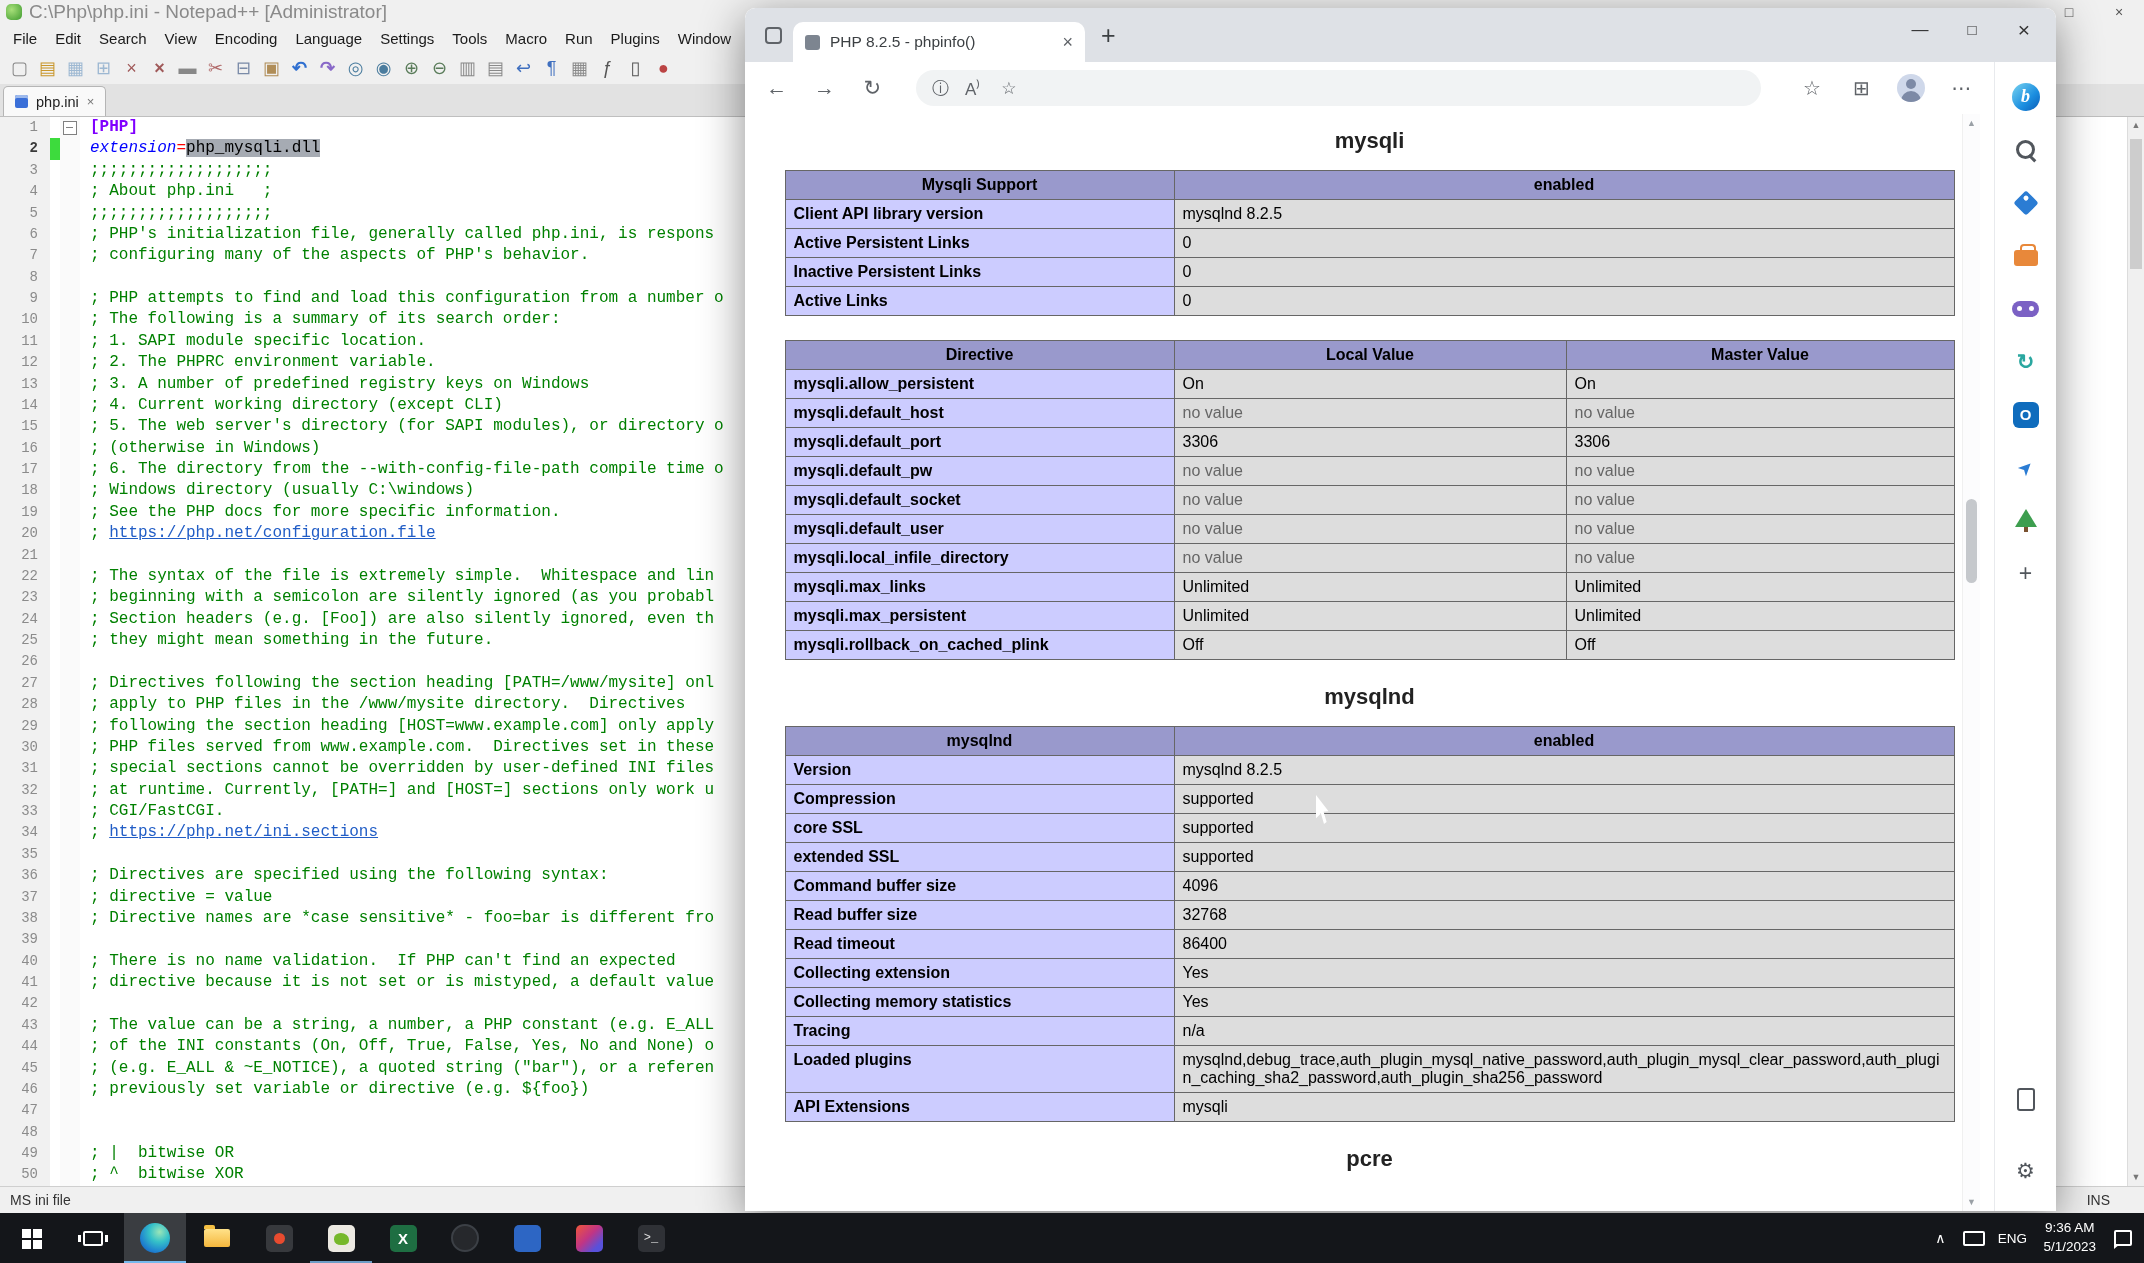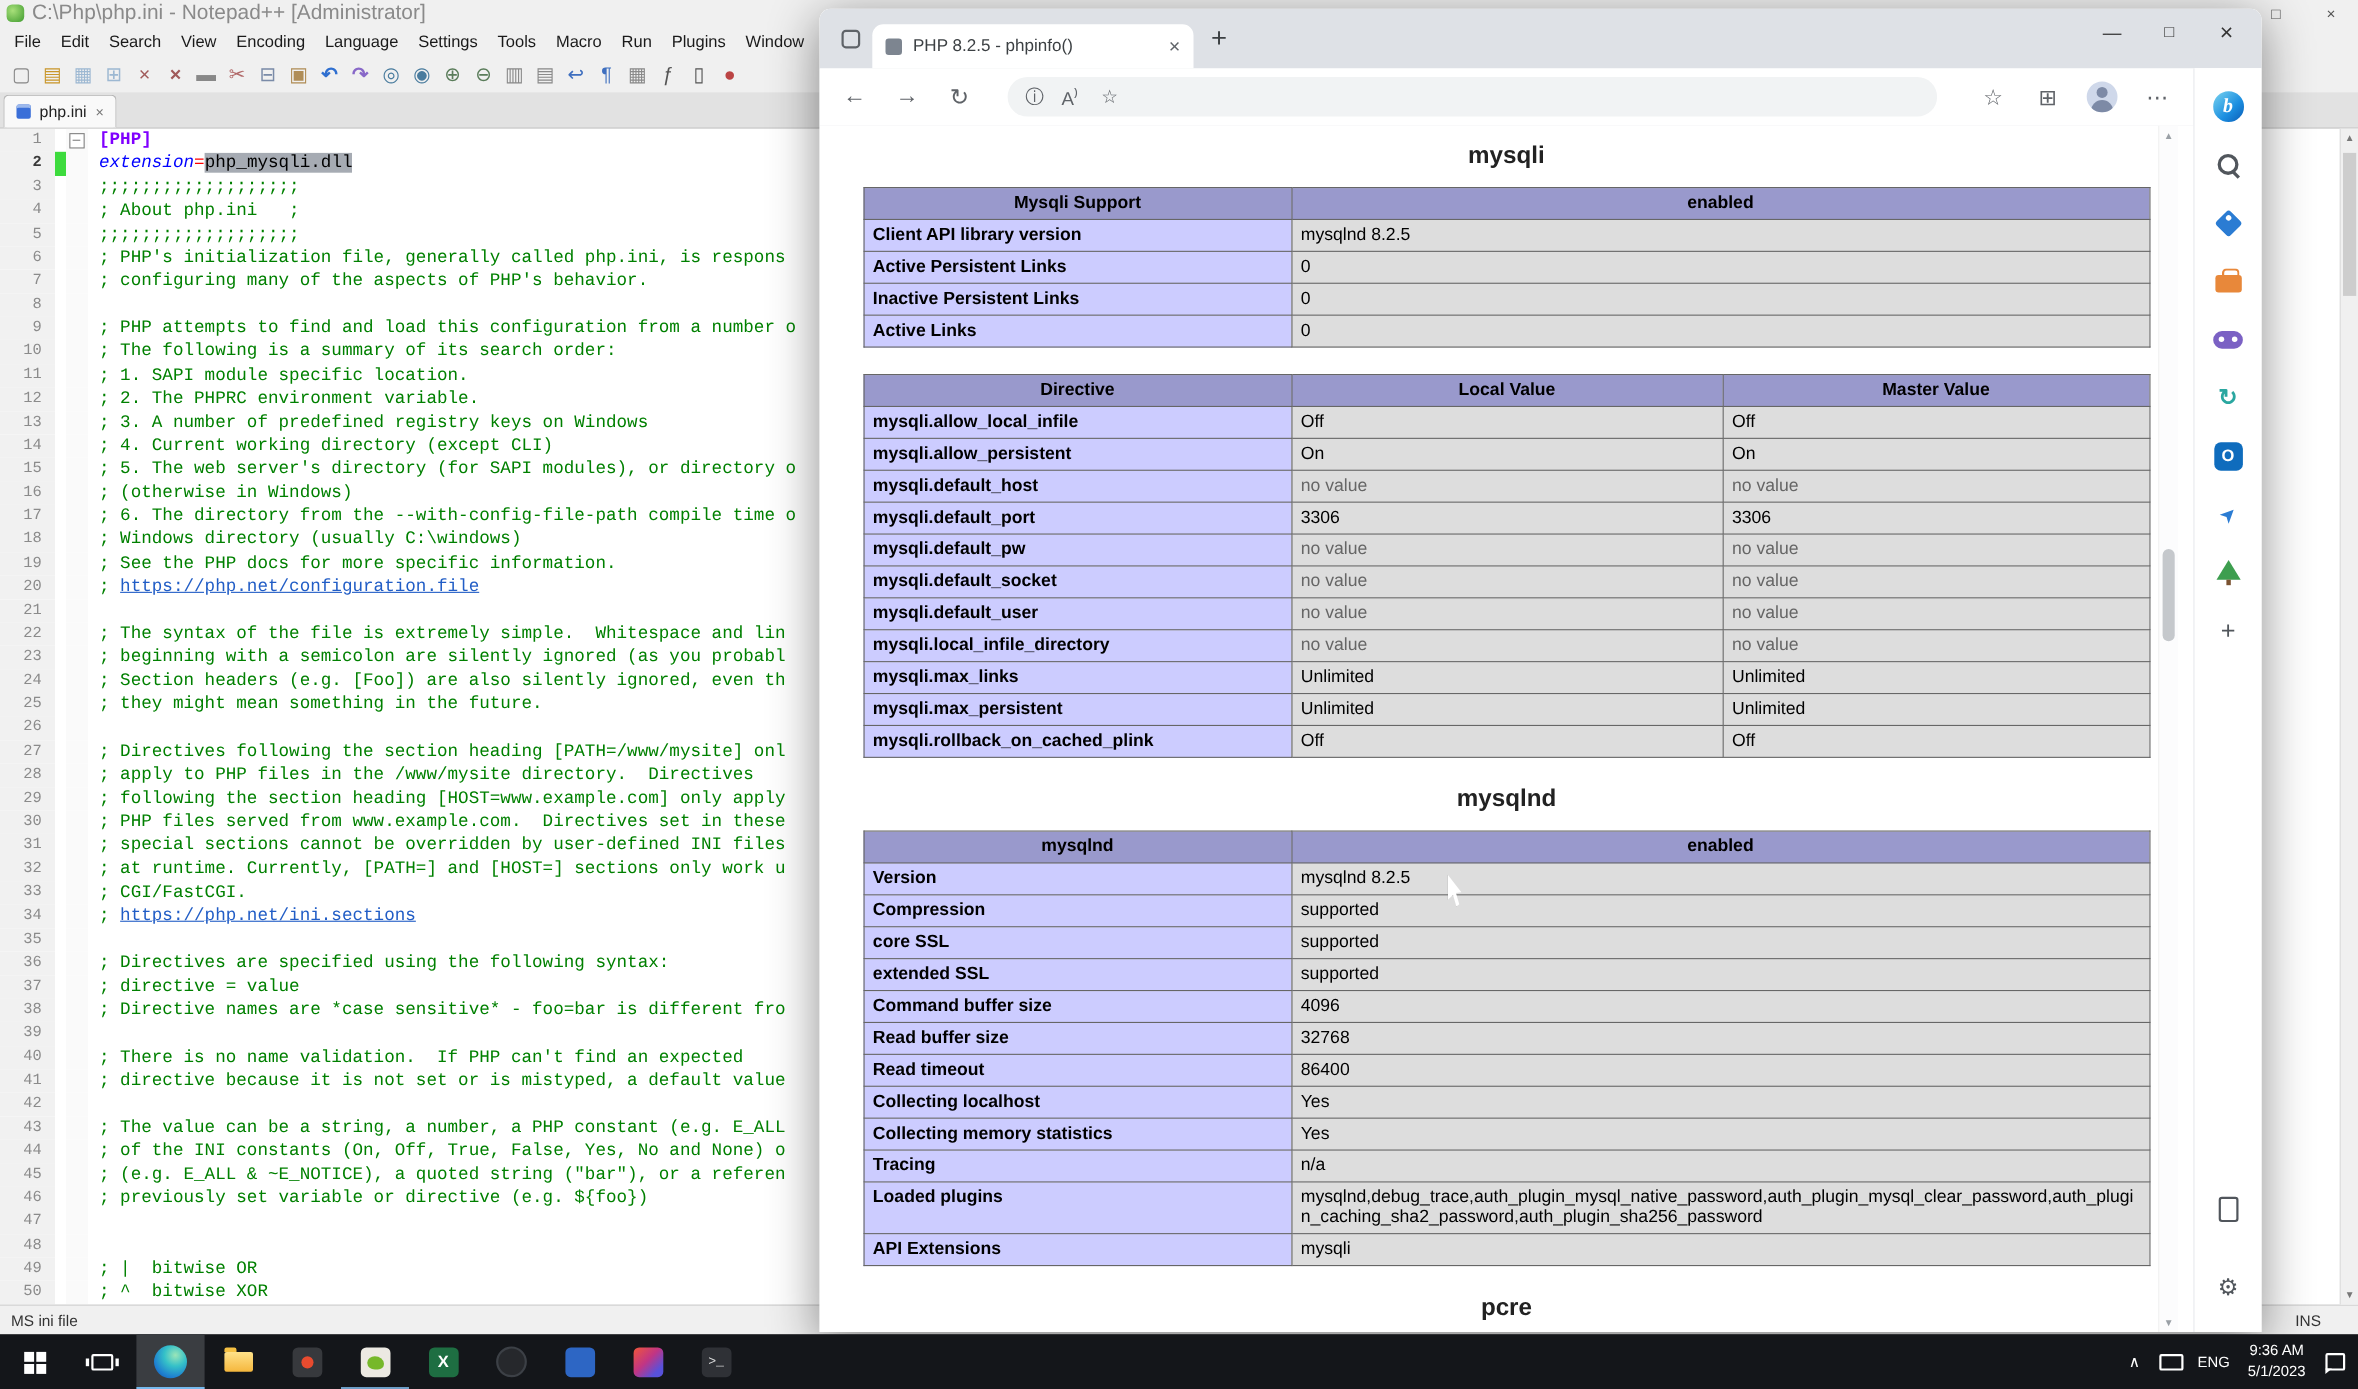--- a/index.html
+++ b/index.html
@@ -585,25 +585,20 @@
           <table class="ptable cols3">
             <thead>
               <tr>
                 <th style="width:389px">Directive</th>
                 <th>Local Value</th>
                 <th>Master Value</th>
               </tr>
             </thead>
             <tbody>
                 <tr>
-                <td class="e">mysqli.allow_local_infile</td>
-                <td class="v">Off</td>
-                <td class="v">Off</td>
-              </tr>
-                <tr>
                 <td class="e">mysqli.allow_persistent</td>
                 <td class="v">On</td>
                 <td class="v">On</td>
               </tr>
                 <tr>
                 <td class="e">mysqli.default_host</td>
                 <td class="v nv">no value</td>
                 <td class="v nv">no value</td>
               </tr>
                 <tr>
@@ -679,21 +674,21 @@
               </tr>
                 <tr>
                 <td class="e">Read buffer size</td>
                 <td class="v">32768</td>
               </tr>
                 <tr>
                 <td class="e">Read timeout</td>
                 <td class="v">86400</td>
               </tr>
                 <tr>
-                <td class="e">Collecting localhost</td>
+                <td class="e">Collecting extension</td>
                 <td class="v">Yes</td>
               </tr>
                 <tr>
                 <td class="e">Collecting memory statistics</td>
                 <td class="v">Yes</td>
               </tr>
                 <tr>
                 <td class="e">Tracing</td>
                 <td class="v">n/a</td>
               </tr>

